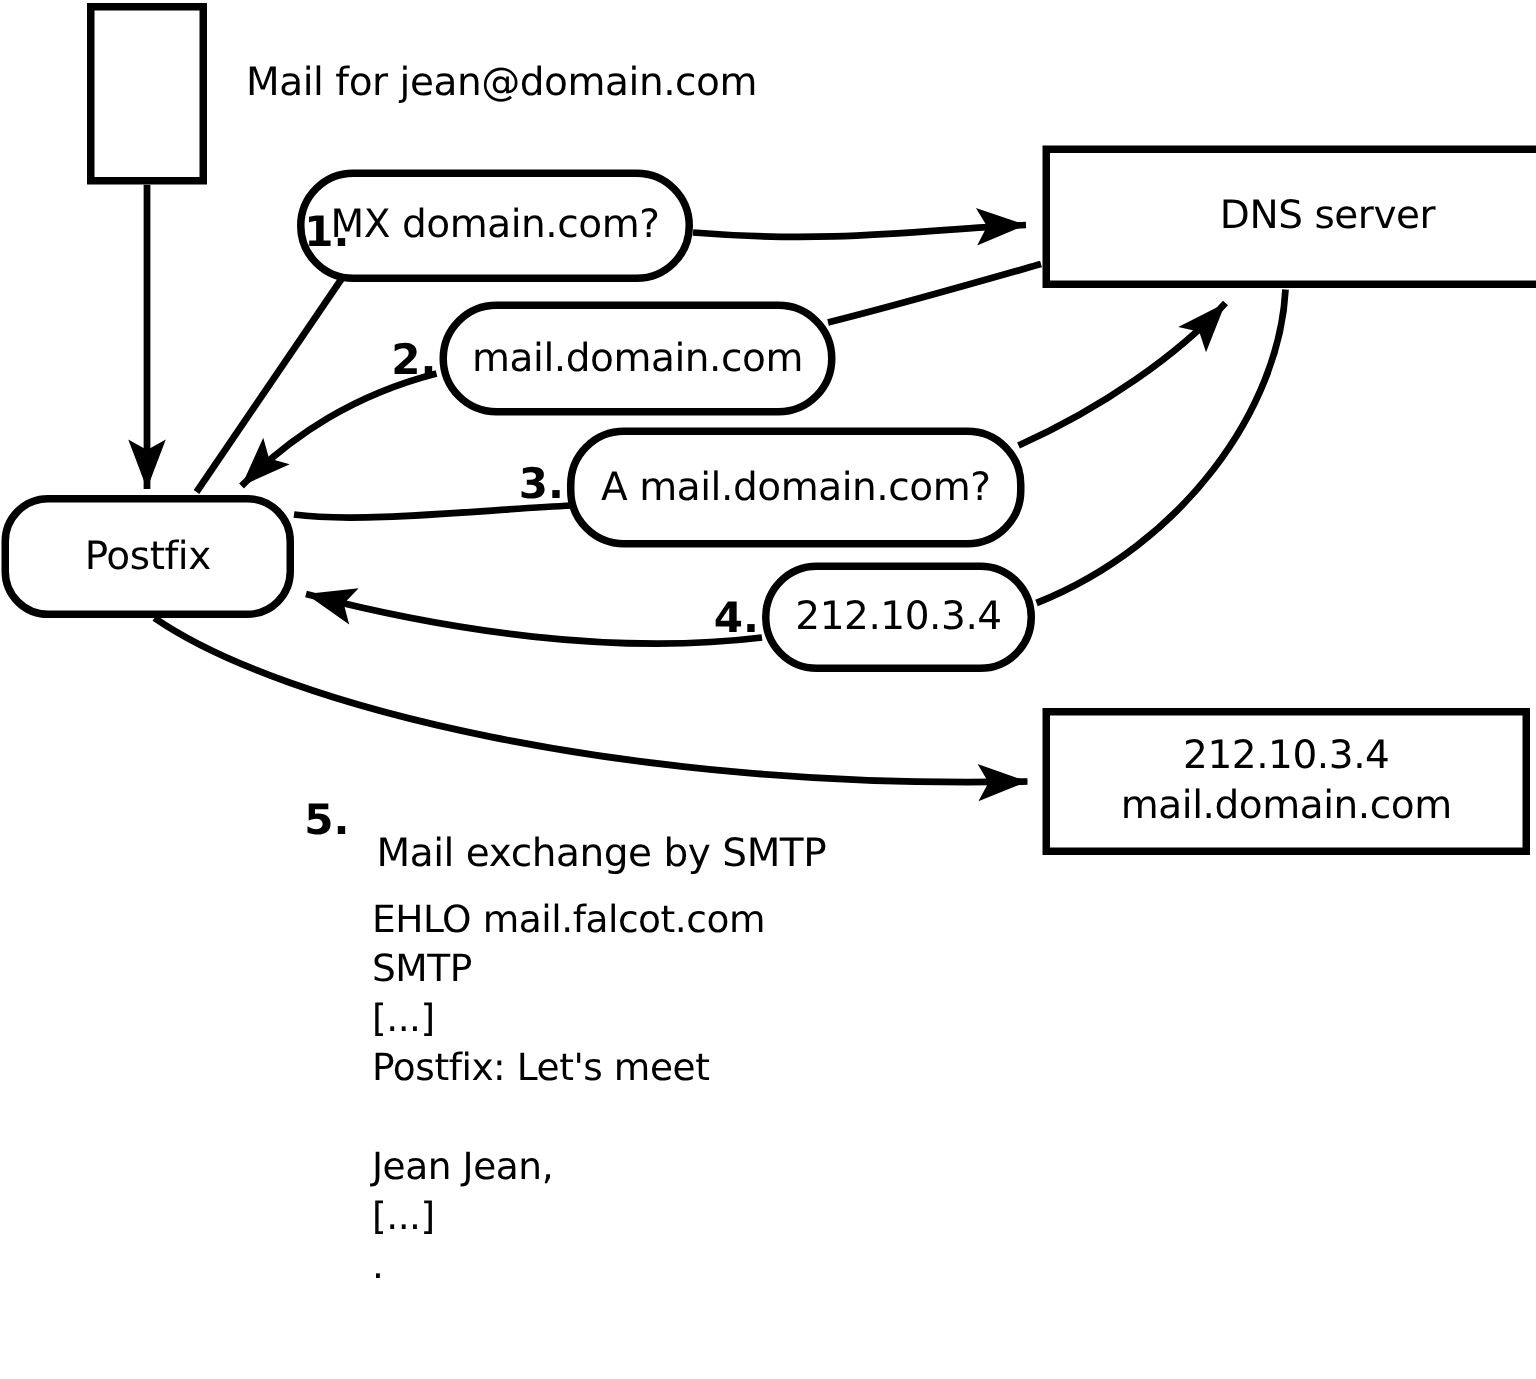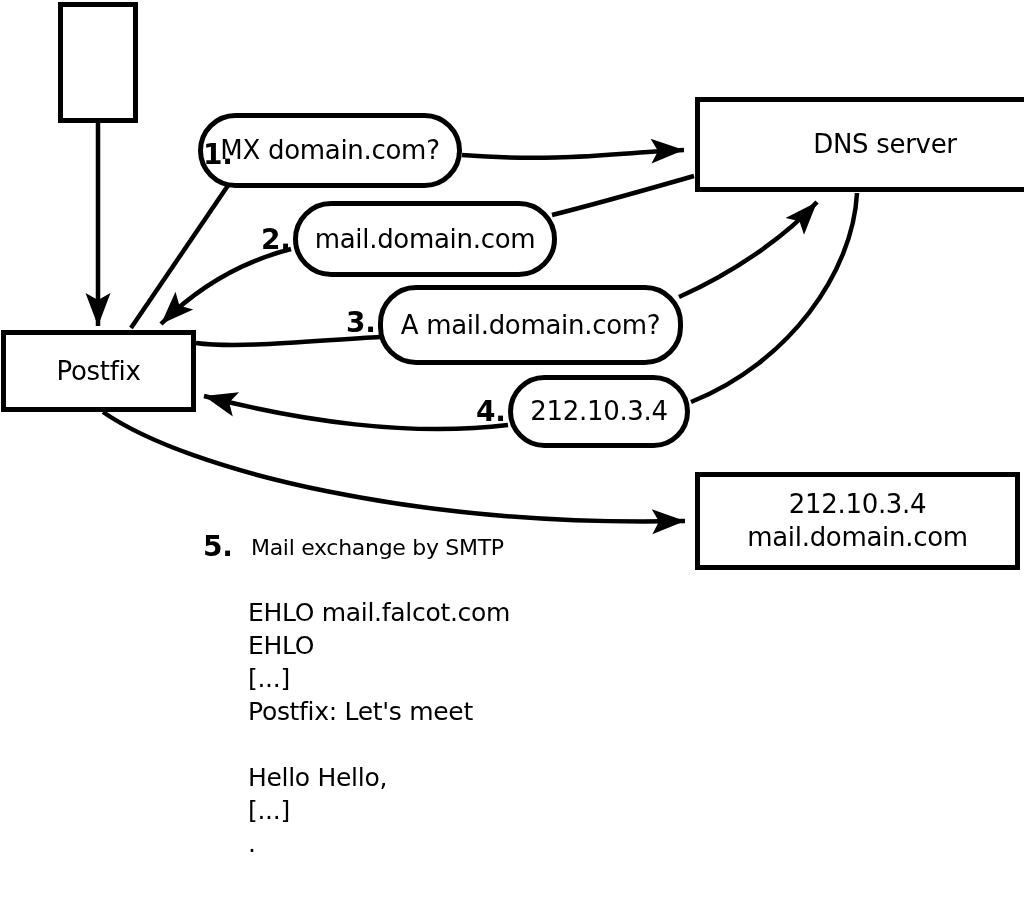--- a/index.html
+++ b/index.html
@@ -60,22 +60,22 @@
   .page-title {
     position: absolute;
     left: 164px; top: 40px;
     font-size: 26px;
     letter-spacing: -0.3px;
     z-index: 3;
     white-space: nowrap;
   }
   .step5-label {
     position: absolute;
-    left: 251px; top: 535px;
-    font-size: 22px;
+    left: 251px; top: 554px;
+    font-size: 26px;
     letter-spacing: -0.3px;
     z-index: 3;
     white-space: nowrap;
   }
   .smtp {
     position: absolute;
     left: 248px; top: 598px;
     z-index: 3;
     font-size: 25px;
     letter-spacing: -0.3px;
@@ -105,22 +105,23 @@
       <path d="M196,343 C240,349 320,340 381,337"></path>
       <path d="M679,297 C735,272 786,236 817,202" marker-end="url(#arrow)"></path>
       <path d="M857,193 C853,272 789,363 691,402"></path>
       <path d="M508,425 C410,437 300,421 204,396" marker-end="url(#arrow)"></path>
       <path d="M103,412 C190,472 420,527 685,521" marker-end="url(#arrow)"></path>
     </g>
   </svg>
 
   <div class="msg-icon"></div>
 
+  <div class="page-title">Mail for jean@domain.com</div>
 
-  <div class="node" style="left:1px; top:330px; width:195px; height:82px;">
+  <div class="node" style="left:1px; top:330px; width:195px; height:82px;border-radius:31px;">
     <span>Postfix</span>
   </div>
 
   <div class="node" style="left:695px; top:97px; width:380px; height:95px;">
     <span>DNS server</span>
   </div>
 
   <div class="node" style="left:695px; top:472px; width:325px; height:98px; flex-direction:column;">
     <span>212.10.3.4</span>
     <span>mail.domain.com</span>
@@ -144,22 +145,22 @@
   <div class="step-num" style="left:446px; top:397px;">4.</div>
   <div class="node pill" style="left:508px; top:375px; width:182px; height:73px;">
     <span>212.10.3.4</span>
   </div>
 
   <div class="step-num" style="left:173px; top:532px;">5.</div>
   <div class="step5-label">Mail exchange by SMTP</div>
 
   <div class="smtp">
     <div class="smtp-line">EHLO mail.falcot.com</div>
-    <div class="smtp-line">EHLO</div>
+    <div class="smtp-line">SMTP</div>
     <div class="smtp-line">[...]</div>
     <div class="smtp-line">Postfix: Let's meet</div>
     <div class="smtp-line"></div>
-    <div class="smtp-line">Hello Hello,</div>
+    <div class="smtp-line">Jean Jean,</div>
     <div class="smtp-line">[...]</div>
     <div class="smtp-line">.</div>
   </div>
 
 </div>
 
 </body></html>

